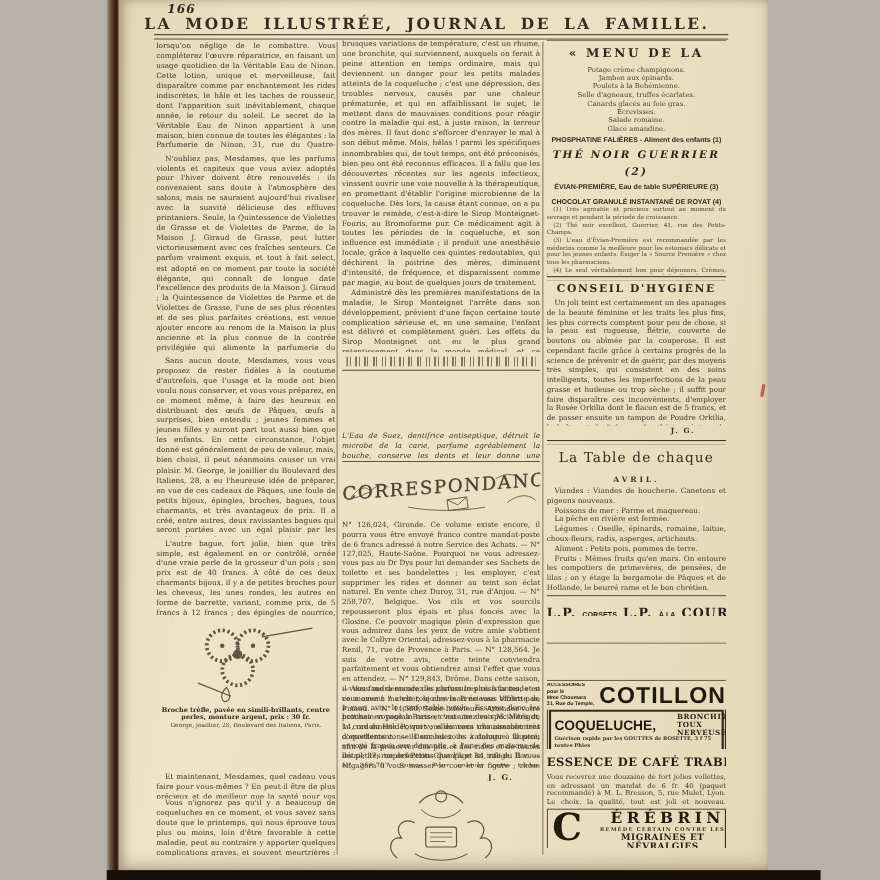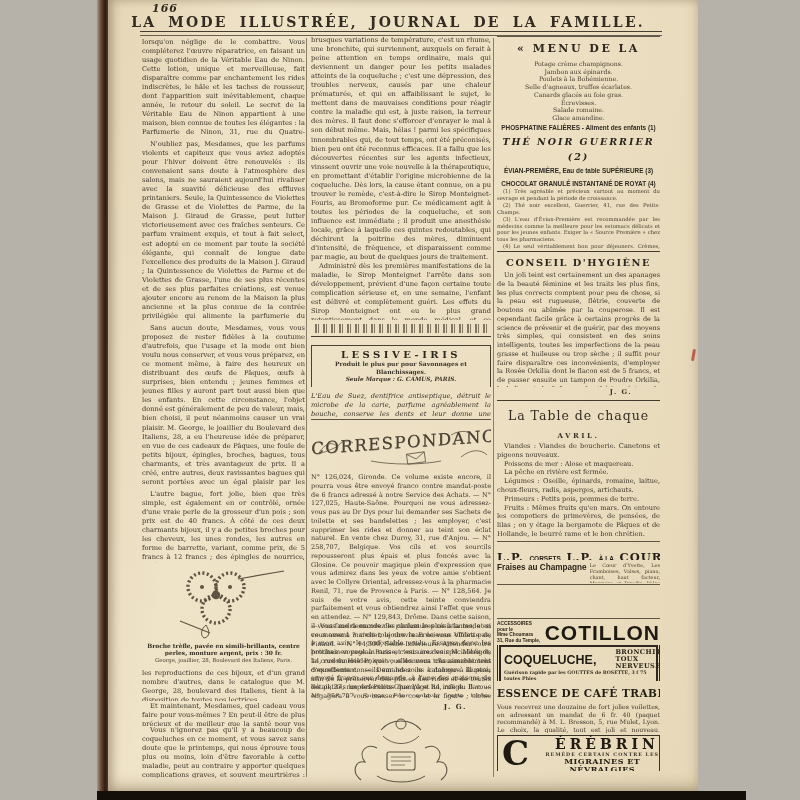--- a/index.html
+++ b/index.html
@@ -129,50 +129,40 @@
           <line class="ink" x1="20" y1="58" x2="50" y2="70" stroke-width="1.1"></line>
           <path class="ink" d="M46,62 C50,68 50,74 44,75 C40,72 41,66 46,62 Z" stroke-width="1"></path>
         </svg>
       </div>
       <div class="slot" style="top:606px;height:14px;">
           <div class="cap1">Broche trèfle, pavée en simili-brillants, centre perles, monture argent, prix : 30 fr.</div>
         </div>
       <div class="slot" style="top:621px;height:9px;">
           <div class="cap2">George, joaillier, 28, Boulevard des Italiens, Paris.</div>
         </div>
-      <div class="slot" style="top:633px;height:32px;">
-          <p class="p noindent">les reproductions de ces bijoux, et d'un grand nombre d'autres, dans le catalogue que M. George, 28, boulevard des Italiens, tient à la disposition de toutes nos lectrices.</p>
-        </div>
       <div class="slot" style="top:666px;height:24px;">
           <p class="p">Et maintenant, Mesdames, quel cadeau vous faire pour vous-mêmes ? En peut-il être de plus précieux et de meilleur que la santé pour vos enfants ?</p>
         </div>
       <div class="slot" style="top:690px;height:52px;">
           <p class="p">Vous n'ignorez pas qu'il y a beaucoup de coqueluches en ce moment, et vous savez sans doute que le printemps, qui nous éprouve tous plus ou moins, loin d'être favorable à cette maladie, peut au contraire y apporter quelques complications graves, et souvent meurtrières : avec les</p>
         </div>
     </div>
 
     <div class="col col-mid">
       <div class="slot" style="top:0;height:284px;">
         <p class="p noindent">brusques variations de température, c'est un rhume, une bronchite, qui surviennent, auxquels on ferait à peine attention en temps ordinaire, mais qui deviennent un danger pour les petits malades atteints de la coqueluche ; c'est une dépression, des troubles nerveux, causés par une chaleur prématurée, et qui en affaiblissant le sujet, le mettent dans de mauvaises conditions pour réagir contre la maladie qui est, à juste raison, la terreur des mères. Il faut donc s'efforcer d'enrayer le mal à son début même. Mais, hélas ! parmi les spécifiques innombrables qui, de tout temps, ont été préconisés, bien peu ont été reconnus efficaces. Il a fallu que les découvertes récentes sur les agents infectieux, vinssent ouvrir une voie nouvelle à la thérapeutique, en promettant d'établir l'origine microbienne de la coqueluche. Dès lors, la cause étant connue, on a pu trouver le remède, c'est-à-dire le Sirop Monteignet-Fouris, au Bromoforme pur. Ce médicament agit à toutes les périodes de la coqueluche, et son influence est immédiate ; il produit une anesthésie locale, grâce à laquelle ces quintes redoutables, qui déchirent la poitrine des mères, diminuent d'intensité, de fréquence, et disparaissent comme par magie, au bout de quelques jours de traitement.</p>
         <p class="p">Administré dès les premières manifestations de la maladie, le Sirop Monteignet l'arrête dans son développement, prévient d'une façon certaine toute complication sérieuse et, en une semaine, l'enfant est délivré et complètement guéri. Les effets du Sirop Monteignet ont eu le plus grand retentissement dans le monde médical, et ce spécifique est employé aujourd'hui avec un constant succès, dans tous les dispensaires d'enfants. Le Sirop Monteignet-Fouris se trouve dans toutes les pharmacies. Dépôt principal chez A. Fouris, pharmacien, 5, rue Lebon, Paris.</p>
 
       </div>
       <div class="slot" style="top:288px;height:10px;">
           <div class="ornaments"></div>
         </div>
       <div class="slot" style="top:300px;height:4px;">
           <div class="drule"></div>
         </div>
-      <div class="slot" style="top:309px;height:42px;">
-        <div class="lessive">
-          <div class="t">LESSIVE-IRIS</div>
-          <div class="l1">Produit le plus pur pour Savonnages et Blanchissages.</div>
-          <div class="l2">Seule Marque : G. CAMUS, PARIS.</div>
-        </div>
-      </div>
       <div class="slot" style="top:356px;height:25px;">
           <p class="p noindent" style="font-style:italic;">L'Eau de Suez, dentifrice antiseptique, détruit le microbe de la carie, parfume agréablement la bouche, conserve les dents et leur donne une blancheur éclatante.</p>
         </div>
       <div class="slot" style="top:383px;height:2px;">
           <div class="srule"></div>
         </div>
       <div class="slot banner" style="top:387px;height:46px;">
         <svg viewBox="0 0 180 46">
           <path class="ink" d="M8,30 C14,20 22,18 26,24 C20,26 14,30 8,30 Z" stroke-width=".8"></path>
           <path class="ink" d="M26,24 C30,18 38,16 42,20" stroke-width=".8"></path>
@@ -257,39 +247,35 @@
           <div class="drule"></div>
         </div>
       <div class="slot" style="top:372px;height:17px;">
           <div class="table-h">La Table de chaque mois</div>
         </div>
       <div class="slot" style="top:392px;height:11px;">
           <div class="avril">AVRIL.</div>
         </div>
       <div class="slot" style="top:406px;height:96px;">
         <p class="entry">Viandes : Viandes de boucherie. Canetons et pigeons nouveaux.</p>
-        <p class="entry">Poissons de mer : Alose et maquereau.</p>
+        <p class="entry">Poissons de mer : Parme et maquereau.</p>
         <p class="entry">La pêche en rivière est fermée.</p>
         <p class="entry">Légumes : Oseille, épinards, romaine, laitue, choux-fleurs, radis, asperges, artichauts.</p>
-        <p class="entry">Primeurs : Petits pois, pommes de terre.</p>
+        <p class="entry">Aliment : Petits pois, pommes de terre.</p>
         <p class="entry">Fruits : Mêmes fruits qu'en mars. On entoure les compotiers de primevères, de pensées, de lilas ; on y étage la bergamote de Pâques et de Hollande, le beurré rame et le bon chrétien.</p>
       </div>
       <div class="slot" style="top:505px;height:2px;">
           <div class="srule"></div>
         </div>
       <div class="slot lp-line" style="top:510px;height:14px;">
         <span class="lp-big">L.P.</span>
         <span class="lp-small">CORSETS</span>
         <span class="lp-big">L.P.</span>
         <span class="lp-small">À LA</span>
         <span class="lp-big">COURONNE</span>
-      </div>
-      <div class="slot fraises" style="top:527px;height:20px;">
-        <div class="ft">Fraises au Champagne</div>
-        <div class="fx">Le Cœur d'Yvette, Les Framboises, Valses, piano, chant, haut facteur, Marquise et Diredis, Valse de KLEIN, Cœur d'Artichaut, Peau de satin, polka</div>
       </div>
       <div class="slot" style="top:548px;height:2px;">
           <div class="srule"></div>
         </div>
       <div class="slot" style="top:582px;height:2px;">
           <div class="srule"></div>
         </div>
       <div class="slot cotillon" style="top:585px;height:22px;">
         <div>
           <div class="cot-small">ACCESSOIRES pour le</div>

